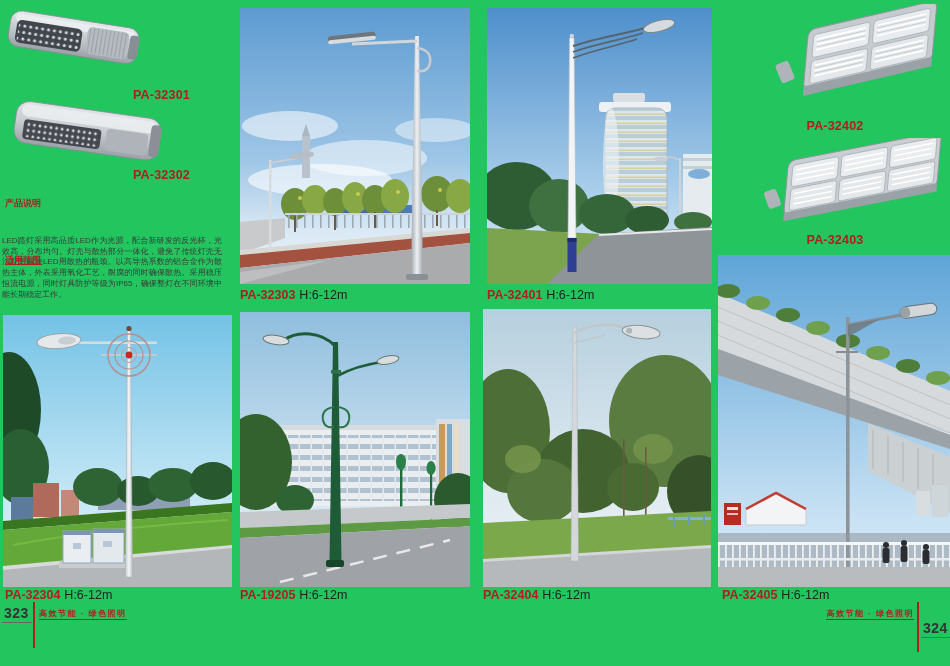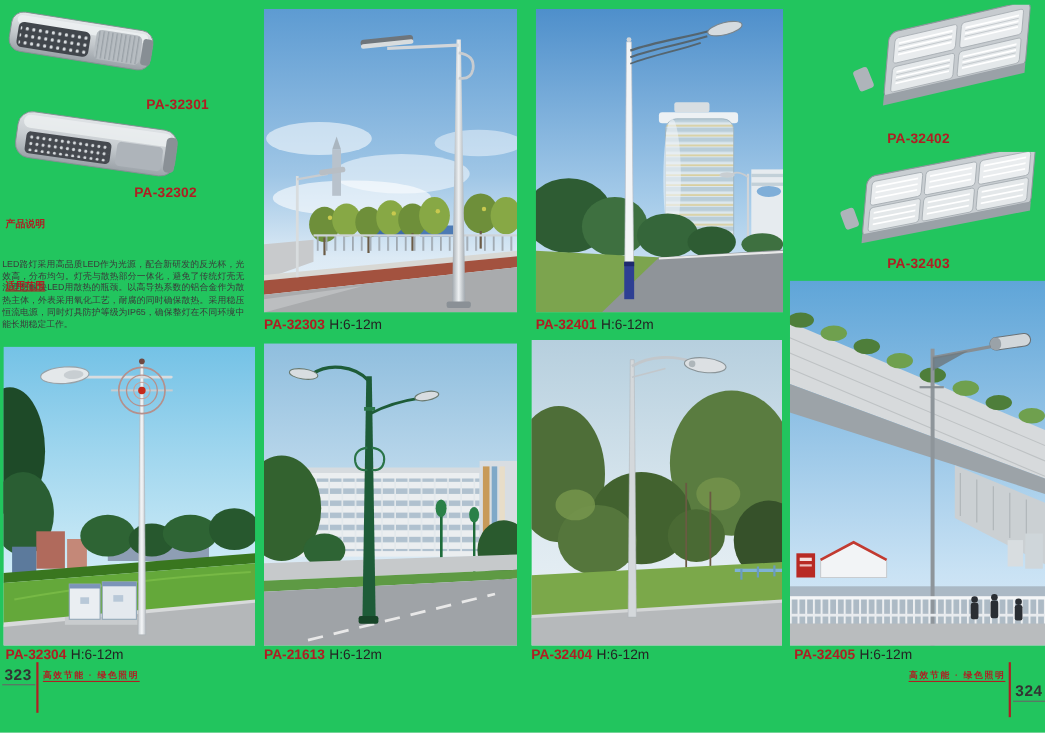--- a/index.html
+++ b/index.html
@@ -65,21 +65,21 @@
       <g transform="translate(6,6) rotate(8 75 35)">
         <rect x="0" y="10" width="146" height="42" rx="13" fill="url(#gh2)" stroke="#868d93" stroke-width="0.8"></rect>
         <rect x="5" y="13" width="136" height="12" rx="6" fill="#ebeef0" opacity="0.85"></rect>
         <rect x="9" y="28" width="78" height="20" rx="4" fill="#45494f"></rect>
         <rect x="11" y="30" width="74" height="16" fill="url(#dots2)"></rect>
         <rect x="92" y="26" width="42" height="22" rx="4" fill="#aeb4ba"></rect>
         <rect x="136" y="16" width="10" height="32" rx="4" fill="#8a9096"></rect>
       </g>
     </svg>
   </div>
-  <div class="prodcode" style="left:122px; top:168px;">PA-32302</div>
+  <div class="prodcode" style="left:133px; top:168px;">PA-32302</div>
 
   <div class="sec-title" style="left:5px; top:197px;">产品说明</div>
   <div class="sec-body" style="left:2px; top:208px;margin-top:28px;">LED路灯采用高品质LED作为光源，配合新研发的反光杯，光效高，分布均匀。灯壳与散热部分一体化，避免了传统灯壳无法理想解决LED用散热的瓶颈。以高导热系数的铝合金作为散热主体，外表采用氧化工艺，耐腐的同时确保散热。采用稳压恒流电源，同时灯具防护等级为IP65，确保整灯在不同环境中能长期稳定工作。</div>
   <div class="sec-title" style="left:5px; top:254px;text-decoration:underline;">适用范围</div>
 
   <div class="photo" style="left:240px; top:8px; width:230px; height:276px;">
     <svg viewBox="0 0 230 276">
       <defs>
         <linearGradient id="sky1" x1="0" y1="0" x2="0" y2="1">
           <stop offset="0" stop-color="#5d9bd2"></stop>
@@ -328,21 +328,21 @@
       <g transform="rotate(8 36 28)">
         <ellipse cx="36" cy="28" rx="13" ry="4.6" fill="#d8dde0" stroke="#6a7a70" stroke-width="1"></ellipse>
       </g>
       <path d="M97,64 C112,56 128,52 142,50" stroke="#1e5c38" stroke-width="2.6" fill="none"></path>
       <ellipse cx="148" cy="48" rx="11" ry="4" fill="#d8dde0" stroke="#6a7a70" stroke-width="1" transform="rotate(-10 148 48)"></ellipse>
       <path d="M94,95 q-13,2 -11,13 q2,9 11,7" stroke="#2a7448" stroke-width="2" fill="none"></path>
       <path d="M98,95 q13,2 11,13 q-2,9 -11,7" stroke="#2a7448" stroke-width="2" fill="none"></path>
     </svg>
   </div>
   <div class="caption" style="left:240px; top:588px;">
-    <span class="code">PA-21613</span><span class="spec">H:6-12m</span>
+    <span class="code">PA-19205</span><span class="spec">H:6-12m</span>
   </div>
 
   <div class="photo" style="left:483px; top:309px; width:228px; height:278px;">
     <svg viewBox="0 0 228 278">
       <defs>
         <linearGradient id="sky5" x1="0" y1="0" x2="0" y2="1">
           <stop offset="0" stop-color="#b6cfde"></stop>
             <stop offset="0.6" stop-color="#dde9f0"></stop>
             <stop offset="1" stop-color="#ecf2f6"></stop>
         </linearGradient>

